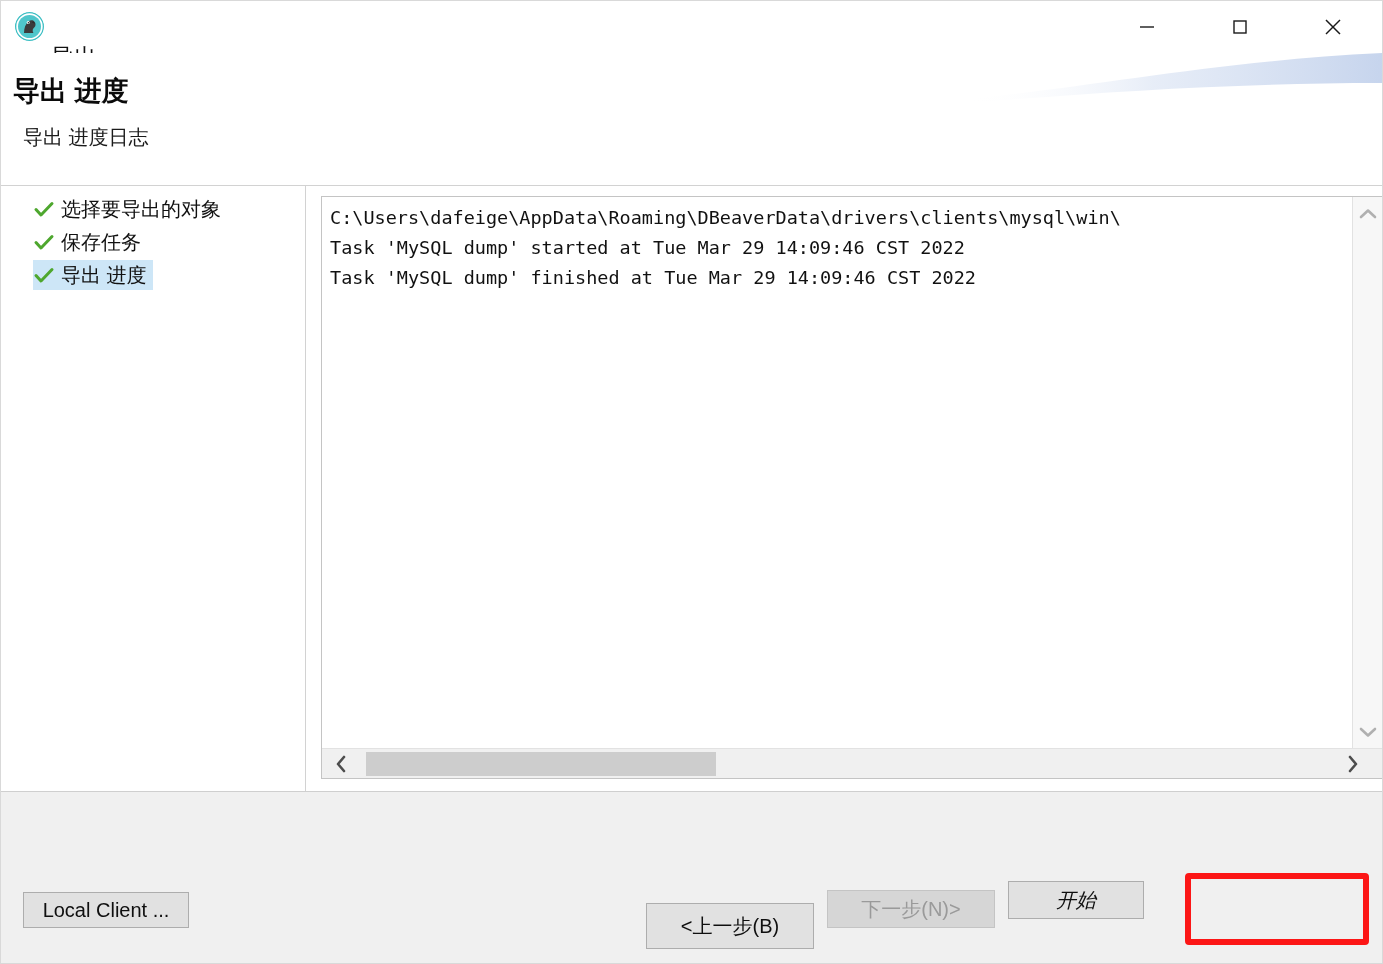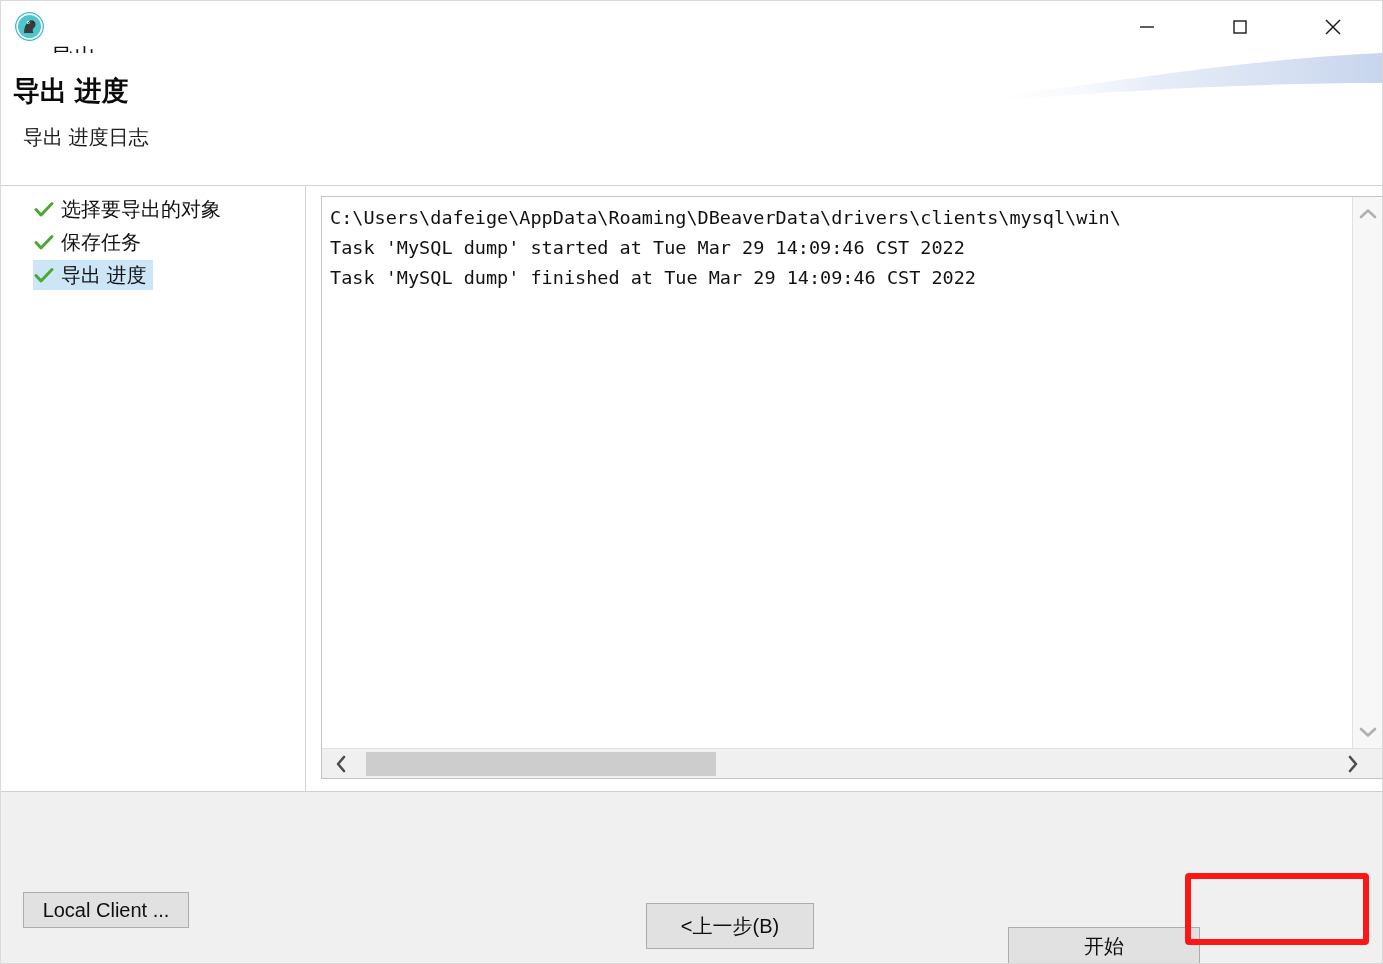--- a/index.html
+++ b/index.html
@@ -247,21 +247,21 @@
     white-space: nowrap;
   }
   .btn.disabled {
     background: #d6d6d6;
     border-color: #c4c4c4;
     color: #9a9a9a;
   }
   #btn-local-client { left: 22px;  top: 891px; width: 166px; height: 36px; font-size: 20px; }
   #btn-prev         { left: 645px; top: 889px; width: 168px; height: 46px; margin-top: 13px; }
   #btn-next         { left: 826px; top: 889px; width: 168px; height: 38px; }
-  #btn-start        { left: 1007px;top: 926px; width: 192px; height: 38px; }
+  #btn-start        { left: 1007px;top: 880px; width: 136px; height: 38px; font-style: italic; }
   #btn-cancel       { left: 1192px;top: 889px; width: 168px; height: 38px; }
 
   
   #annotation-box {
     position: absolute;
     left: 1184px; top: 872px;
     width: 184px; height: 72px;
     border: 6px solid #fc1616;
     border-radius: 4px;
     pointer-events: none;
@@ -393,17 +393,18 @@
       </div>
     </div>
 
   </div>
 
   <div id="bottom-rule"></div>
   <div id="bottom-bar"></div>
 
   <div class="btn" id="btn-local-client">Local Client ...</div>
   <div class="btn" id="btn-prev">&lt;上一步(B)</div>
+  <div class="btn disabled" id="btn-next">下一步(N)&gt;</div>
   <div class="btn" id="btn-start">开始</div>
 
   <div id="annotation-box"></div>
 
 </div>
 
 </body></html>

